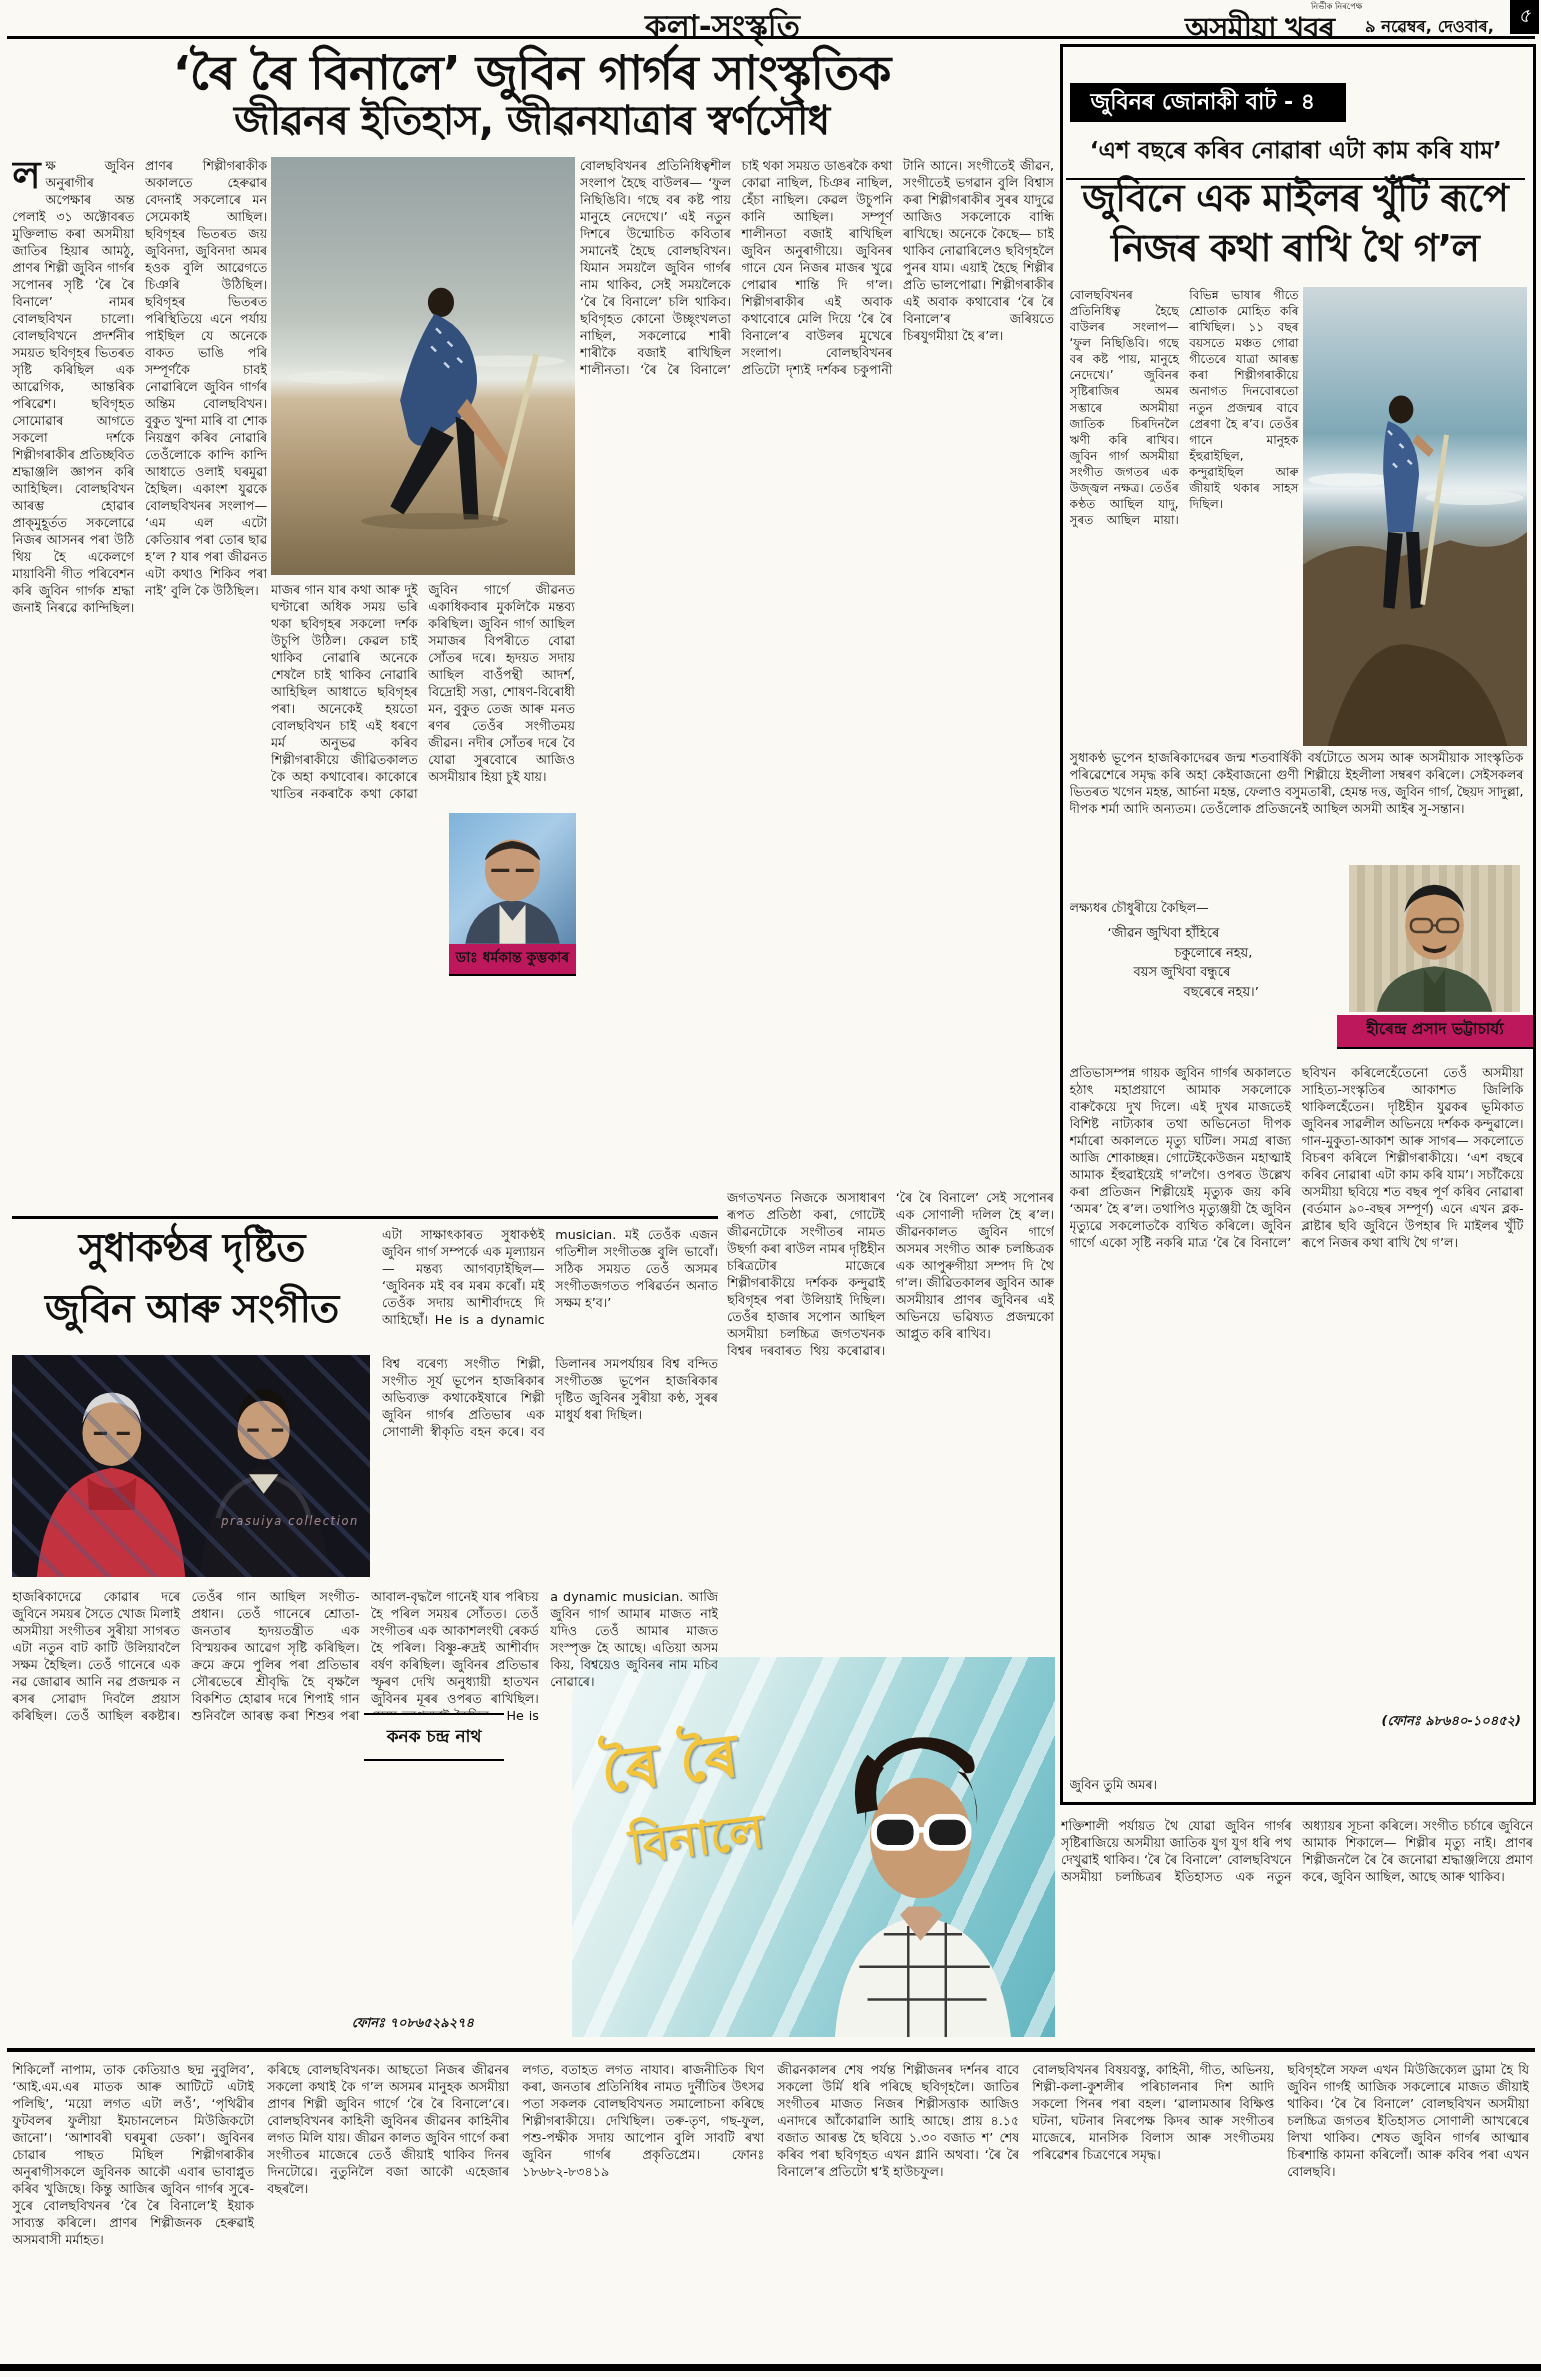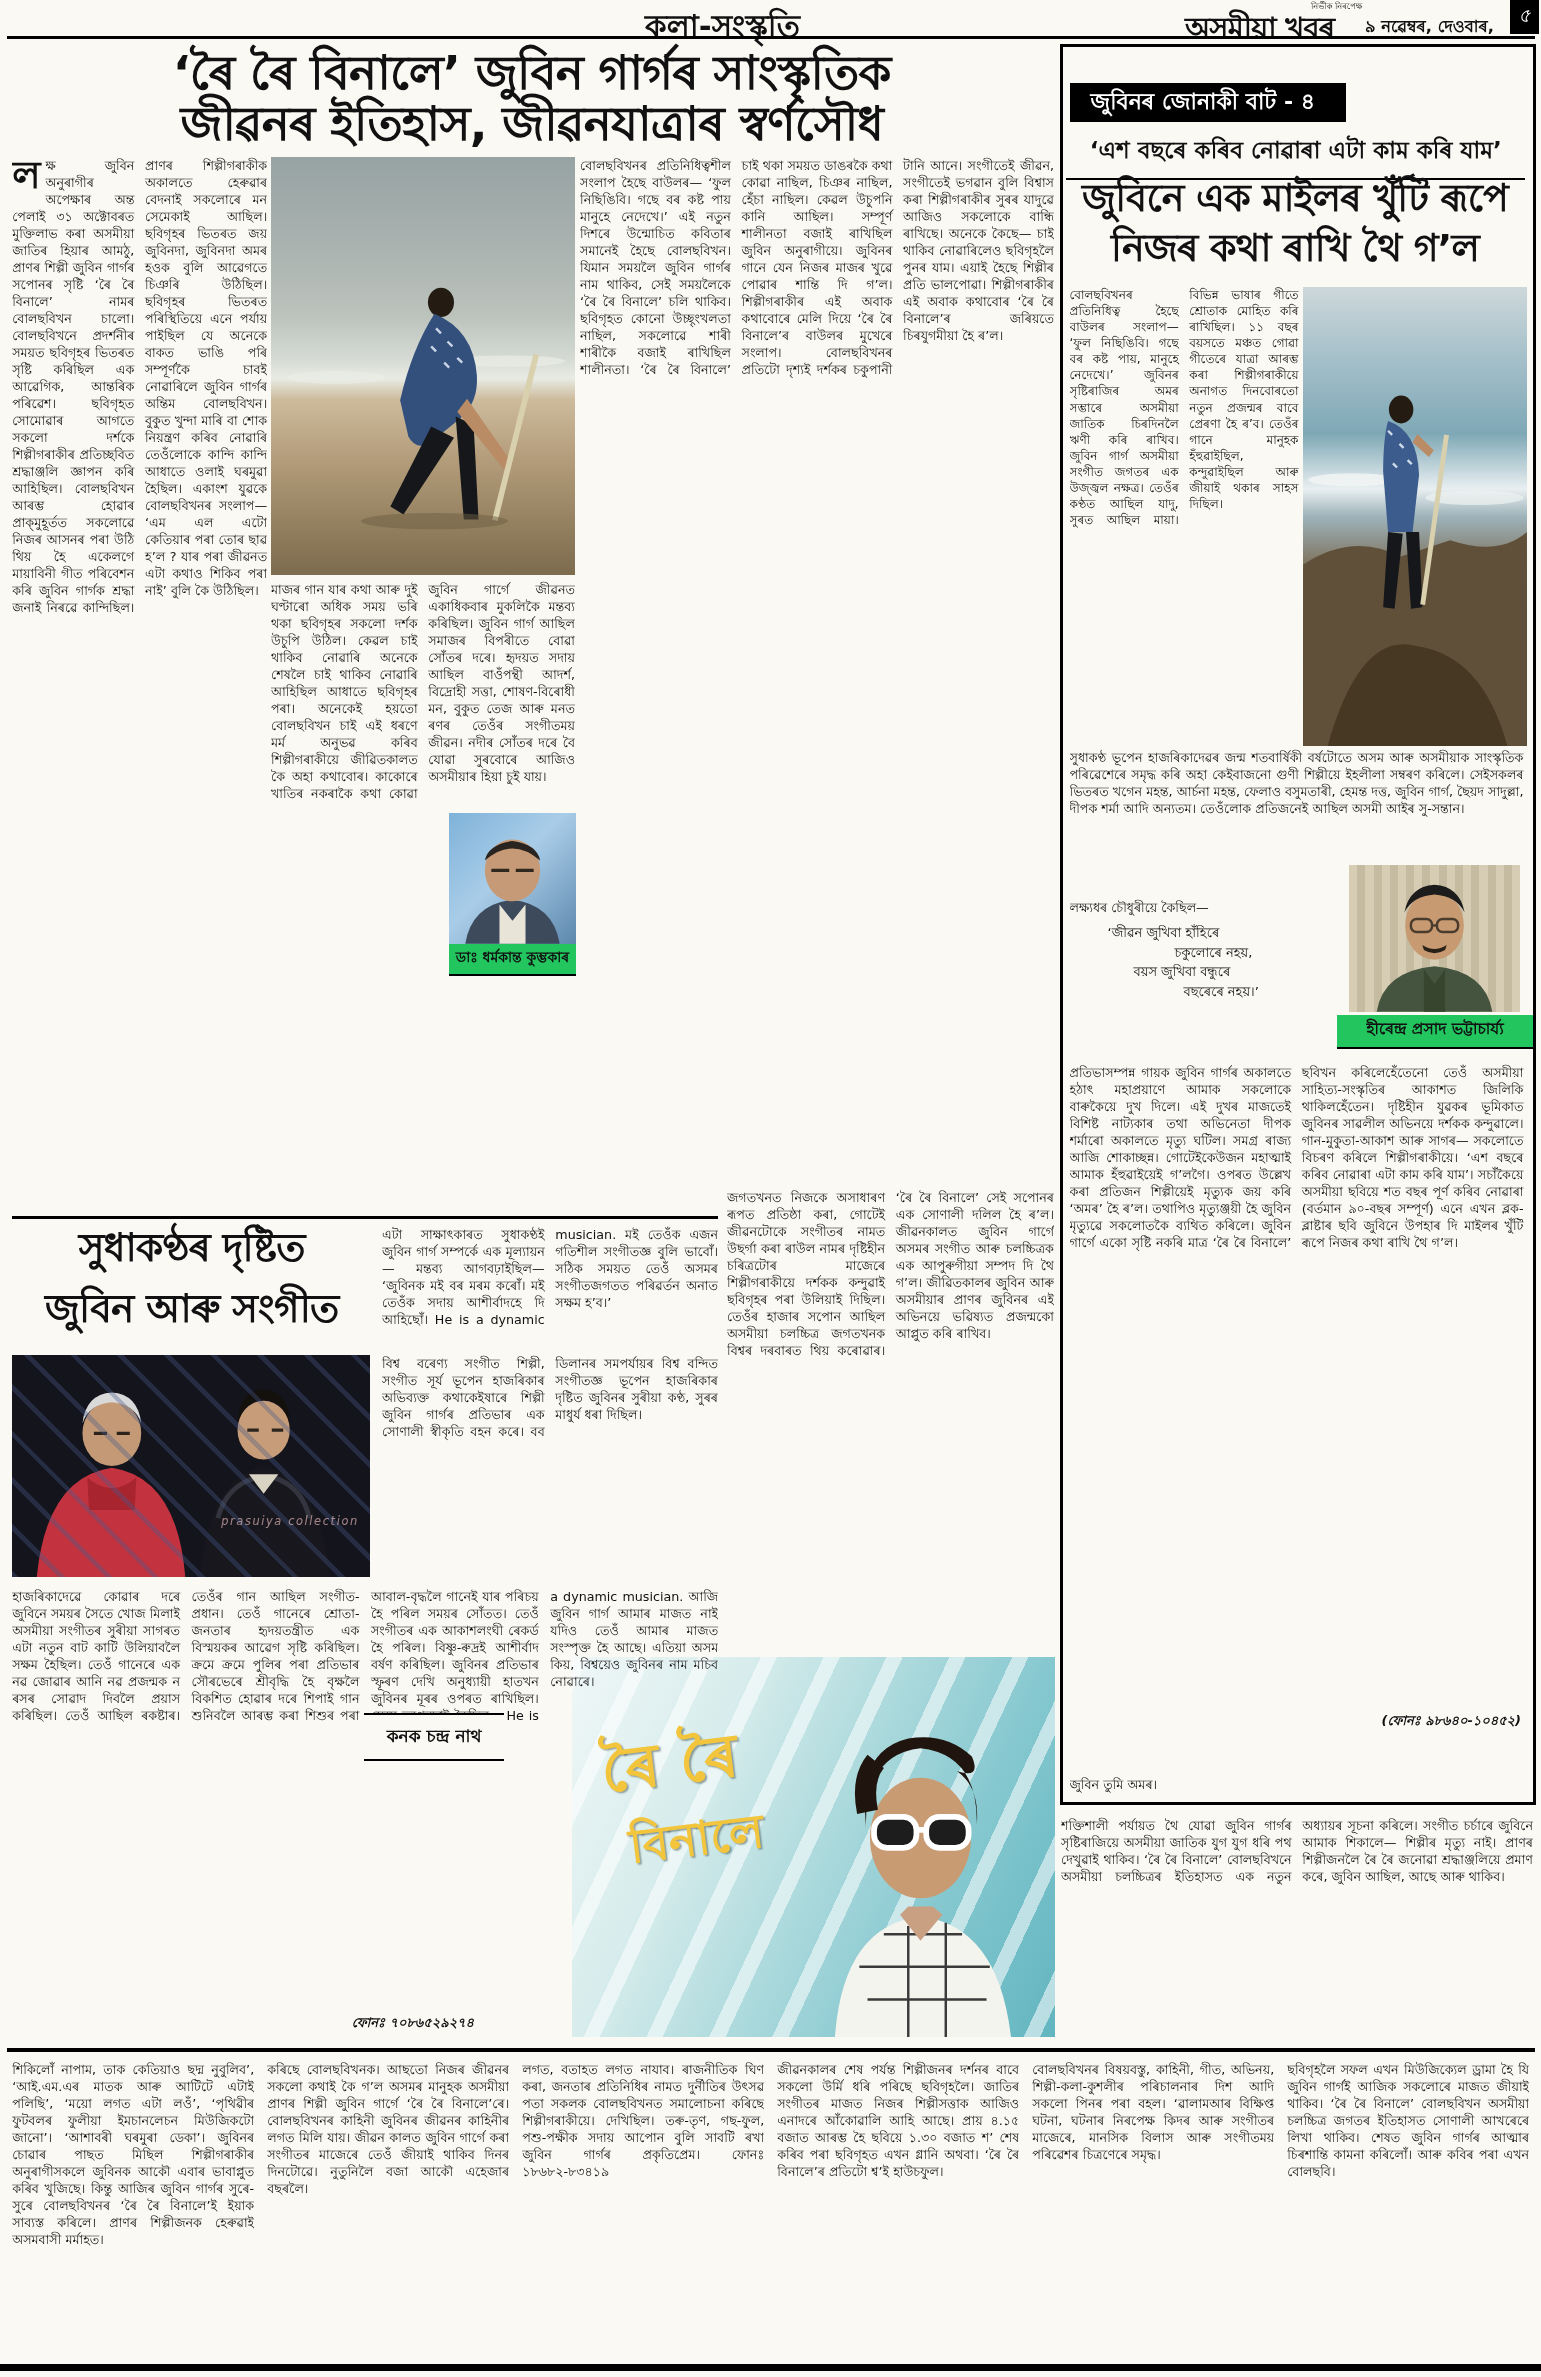--- a/index.html
+++ b/index.html
@@ -7,21 +7,21 @@
         font-family:"DejaVu Sans","Liberation Sans",sans-serif;overflow:hidden;}
   .abs{position:absolute;}
   .txt{font-size:12.7px;line-height:1.34;text-align:justify;overflow:hidden;}
   .c2{column-count:2;column-gap:10.6px;}
   .c3{column-count:3;column-gap:10.6px;}
   .c4{column-count:4;column-gap:11.4px;}
   .c6{column-count:6;column-gap:13px;}
   .rule{background:#000;}
   .headline{font-weight:bold;text-align:center;letter-spacing:-0.8px;}
   .drop{float:left;font-size:38px;line-height:.85;font-weight:bold;margin:2.4px 4.9px 0 0;}
-  .caption{font-weight:bold;text-align:center;border-bottom:2.4px solid #000;padding:2.4px 1.6px 4.1px;background:#22c55e;}
+  .caption{font-weight:bold;text-align:center;border-bottom:2.4px solid #000;padding:2.4px 1.6px 4.1px;background:#be185d;}
   .phone{font-style:italic;font-weight:bold;text-align:right;font-size:13px;}
   .kicker{background:#000;color:#fff;font-weight:bold;display:flex;align-items:center;padding-left:21px;}
   .quote{font-weight:bold;text-align:center;border-bottom:2.4px solid #000;}
   .photo{overflow:hidden;}
   .wm{position:absolute;right:11.4px;bottom:49px;color:rgba(255,205,205,.6);font-size:11.4px;font-style:italic;letter-spacing:1.6px;}
   .poemline{display:block;font-size:13px;line-height:1.5;}
   .pl1{margin-left:38px;} .pl2{margin-left:105px;} .pl3{margin-left:64px;} .pl4{margin-left:114px;}
   .logo{color:#f2c53d;font-weight:bold;text-shadow:1.6px 1.6px 1.6px rgba(40,60,60,.45);transform:rotate(-7deg);line-height:.95;}
 </style>
 </head>
@@ -31,21 +31,21 @@
 
   <div class="abs" style="left:645px;top:1.6px;font-size:31px;font-weight:bold;">কলা-সংস্কৃতি</div>
   <div class="abs" style="left:1185px;top:4.9px;font-size:29px;font-weight:900;letter-spacing:-0.8px;">অসমীয়া খবৰ</div>
   <div class="abs" style="left:1311px;top:0px;font-size:8.2px;">নিৰ্ভীক নিৰপেক্ষ</div>
   <div class="abs" style="left:1365px;top:14px;font-size:16.3px;font-weight:bold;">৯ নৱেম্বৰ, দেওবাৰ, ২০২৫</div>
   <div class="abs" style="left:1510px;top:0px;width:29px;height:34px;background:#000;color:#fff;
        display:flex;align-items:center;justify-content:center;font-size:19px;font-style:italic;">৫</div>
   <div class="abs rule" style="left:6.5px;top:36px;width:1528px;height:3.3px;"></div>
 
   <div class="abs headline" style="left:12.2px;top:49px;width:1039px;font-size:47px;line-height:1.04;">‘ৰৈ ৰৈ বিনালে’ জুবিন গাৰ্গৰ সাংস্কৃতিক</div>
-  <div class="abs headline" style="left:12.2px;top:100px;width:1039px;font-size:47px;line-height:1.04;">জীৱনৰ ইতিহাস, জীৱনযাত্ৰাৰ স্বৰ্ণসৌধ</div>
+  <div class="abs headline" style="left:12.2px;top:100px;width:1039px;font-size:40px;line-height:1.04;">জীৱনৰ ইতিহাস, জীৱনযাত্ৰাৰ স্বৰ্ণসৌধ</div>
 
   <div class="abs txt c2" style="left:12.2px;top:157px;width:255px;height:1025px;">
     <span class="drop">ল</span><span>ক্ষ জুবিন অনুৰাগীৰ অপেক্ষাৰ অন্ত পেলাই ৩১ অক্টোবৰত মুক্তিলাভ কৰা অসমীয়া জাতিৰ হিয়াৰ আমঠু, প্ৰাণৰ শিল্পী জুবিন গাৰ্গৰ সপোনৰ সৃষ্টি ‘ৰৈ ৰৈ বিনালে’ নামৰ বোলছবিখন চালো। বোলছবিখনে প্ৰদৰ্শনীৰ সময়ত ছবিগৃহৰ ভিতৰত সৃষ্টি কৰিছিল এক আৱেগিক, আন্তৰিক পৰিৱেশ। ছবিগৃহত সোমোৱাৰ আগতে সকলো দৰ্শকে শিল্পীগৰাকীৰ প্ৰতিচ্ছবিত শ্ৰদ্ধাঞ্জলি জ্ঞাপন কৰি আহিছিল। বোলছবিখন আৰম্ভ হোৱাৰ প্ৰাক্‌মুহূৰ্তত সকলোৱে নিজৰ আসনৰ পৰা উঠি থিয় হৈ একেলগে মায়াবিনী গীত পৰিবেশন কৰি জুবিন গাৰ্গক শ্ৰদ্ধা জনাই নিৰৱে কান্দিছিল। প্ৰাণৰ শিল্পীগৰাকীক অকালতে হেৰুৱাৰ বেদনাই সকলোৰে মন সেমেকাই আছিল। ছবিগৃহৰ ভিতৰত জয় জুবিনদা, জুবিনদা অমৰ হওক বুলি আৱেগতে চিঞৰি উঠিছিল। ছবিগৃহৰ ভিতৰত পৰিস্থিতিয়ে এনে পৰ্যায় পাইছিল যে অনেকে বাকত ভাঙি পৰি সম্পূৰ্ণকৈ চাবই নোৱাৰিলে জুবিন গাৰ্গৰ অন্তিম বোলছবিখন। বুকুত খুন্দা মাৰি বা শোক নিয়ন্ত্ৰণ কৰিব নোৱাৰি তেওঁলোকে কান্দি কান্দি আধাতে ওলাই ঘৰমুৱা হৈছিল। একাংশ যুৱকে বোলছবিখনৰ সংলাপ— ‘এম এল এটো কেতিয়াৰ পৰা তোৰ ছাৱ হ’ল ? যাৰ পৰা জীৱনত এটা কথাও শিকিব পৰা নাই’ বুলি কৈ উঠিছিল।</span>
   </div>
 
   <div class="abs photo" style="left:271px;top:157px;width:304px;height:418px;
        background:linear-gradient(180deg,#97a2a3 0%,#aab3b0 22%,#bcc3bd 38%,#d4dad3 48%,#e8ebe4 53%,#cdbb9c 58%,#b49d7b 72%,#93805f 88%,#7d6b4e 100%);">
     <svg width="304" height="418" viewBox="0 0 372 512">
       <ellipse cx="80" cy="270" rx="60" ry="8" fill="#e9ece6" opacity=".7"></ellipse>
       <ellipse cx="290" cy="250" rx="70" ry="7" fill="#eef0ea" opacity=".6"></ellipse>

